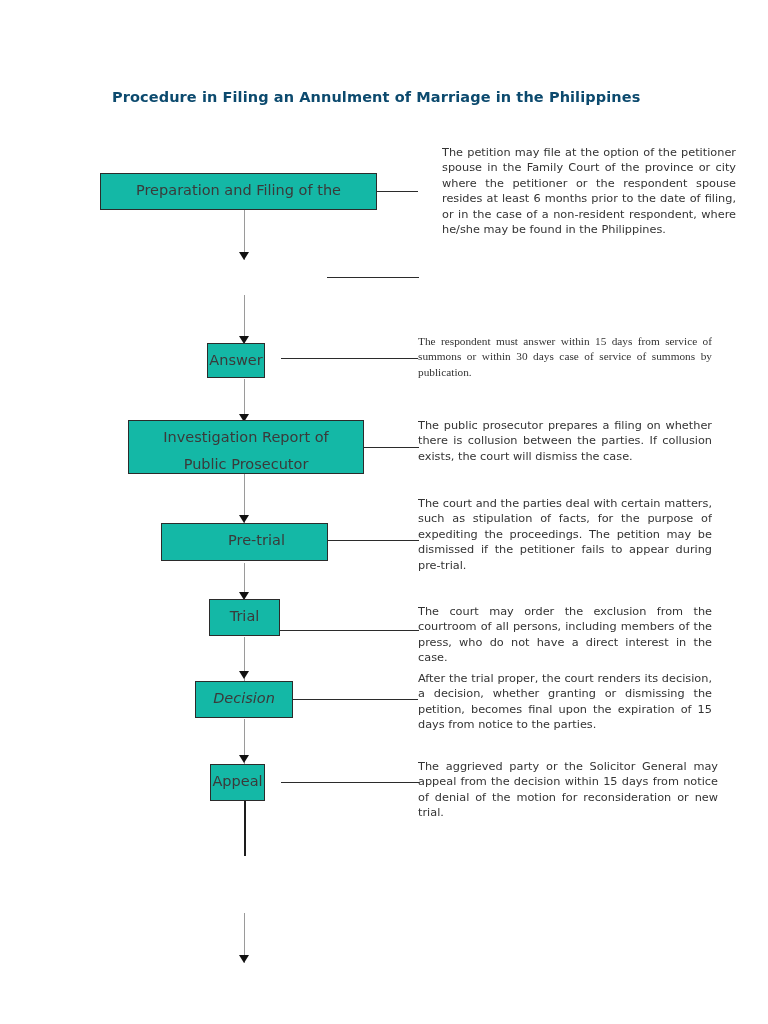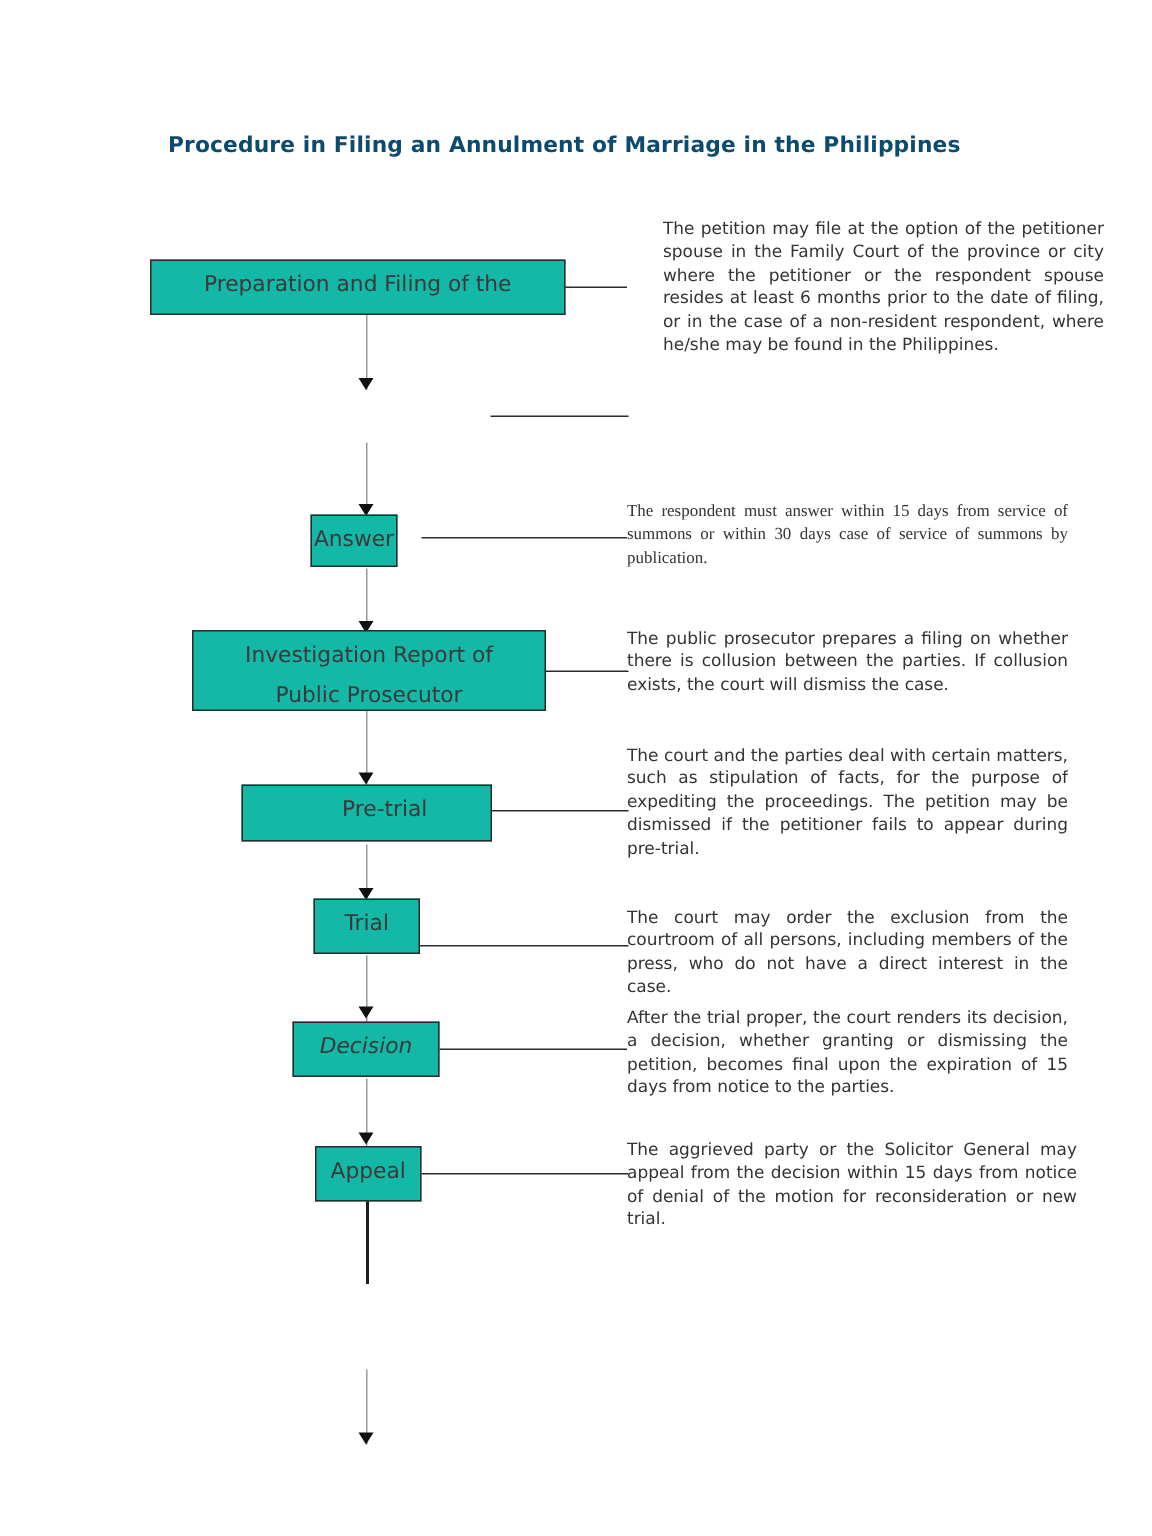--- a/index.html
+++ b/index.html
@@ -155,21 +155,21 @@
   </div>
 
   <div class="node" style="left:209px; top:599px; width:71px; height:37px;">
     <span class="label">Trial</span>
   </div>
 
   <div class="node" style="left:195px; top:681px; width:98px; height:37px;font-style:italic;">
     <span class="label">Decision</span>
   </div>
 
-  <div class="node" style="left:210px; top:764px; width:71px; height:37px;">
+  <div class="node" style="left:210px; top:764px; width:55px; height:37px;">
     <span class="label">Appeal</span>
   </div>
 
   <div class="note" style="left:442px; top:145px; width:294px; height:95px;">
     <span>The petition may file at the option of the petitioner spouse in the Family Court of the province or city where the petitioner or the respondent spouse resides at least 6 months prior to the date of filing, or in the case of a non-resident respondent, where he/she may be found in the Philippines.</span>
   </div>
 
 
   <div class="note" style="left:418px; top:334px; width:294px; height:48px;font-family:Liberation Serif, serif;">
     <span>The respondent must answer within 15 days from service of summons or within 30 days case of service of summons by publication.</span>

